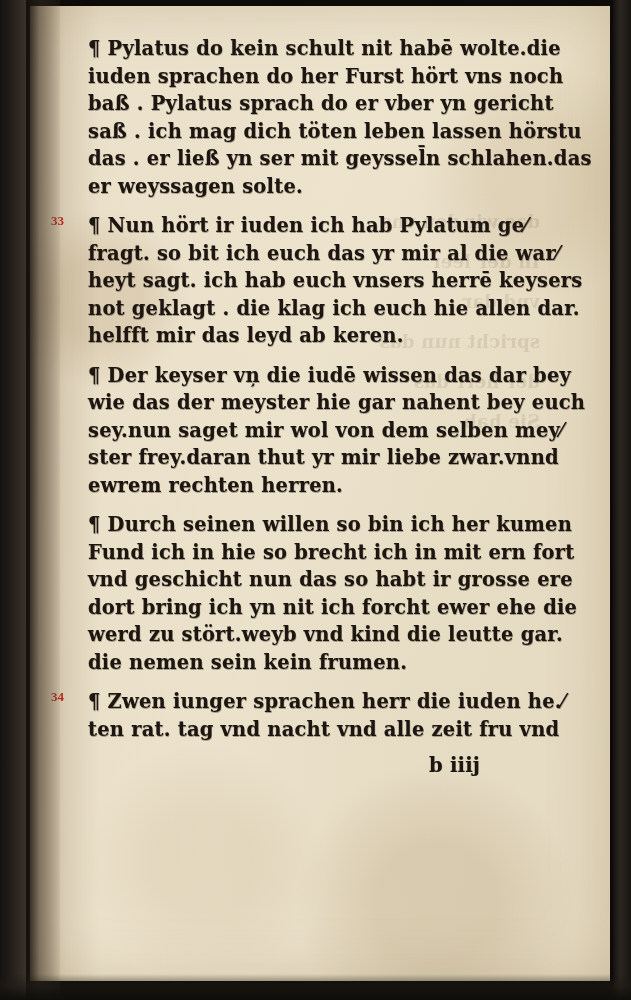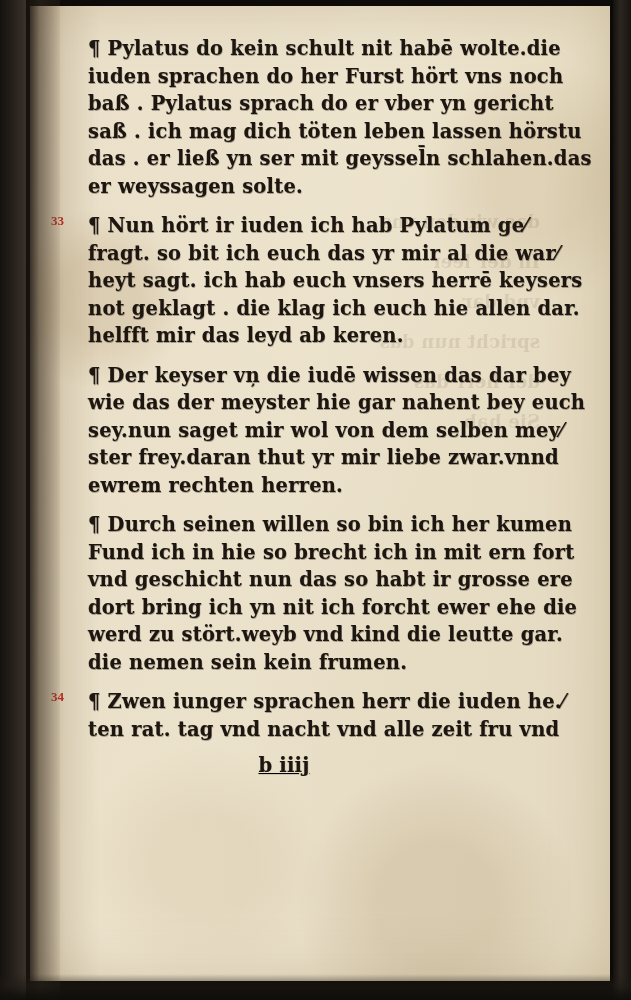--- a/index.html
+++ b/index.html
@@ -113,24 +113,23 @@
     top: 2px;
     font-family: "Liberation Serif", serif;
     font-size: 13px;
     font-weight: 700;
     color: #c0241c;
     letter-spacing: 0;
     text-shadow: none;
     transform: none;
   }
   .signature {
-    text-align: center;
+    text-align: right;
     padding-right: 78px;
     margin-top: -2px;
-    text-decoration: underline;
   }
 
   
   .bleed {
     position: absolute;
     left: 120px;
     top: 200px;
     width: 420px;
     z-index: 1;
     opacity: 0.12;

